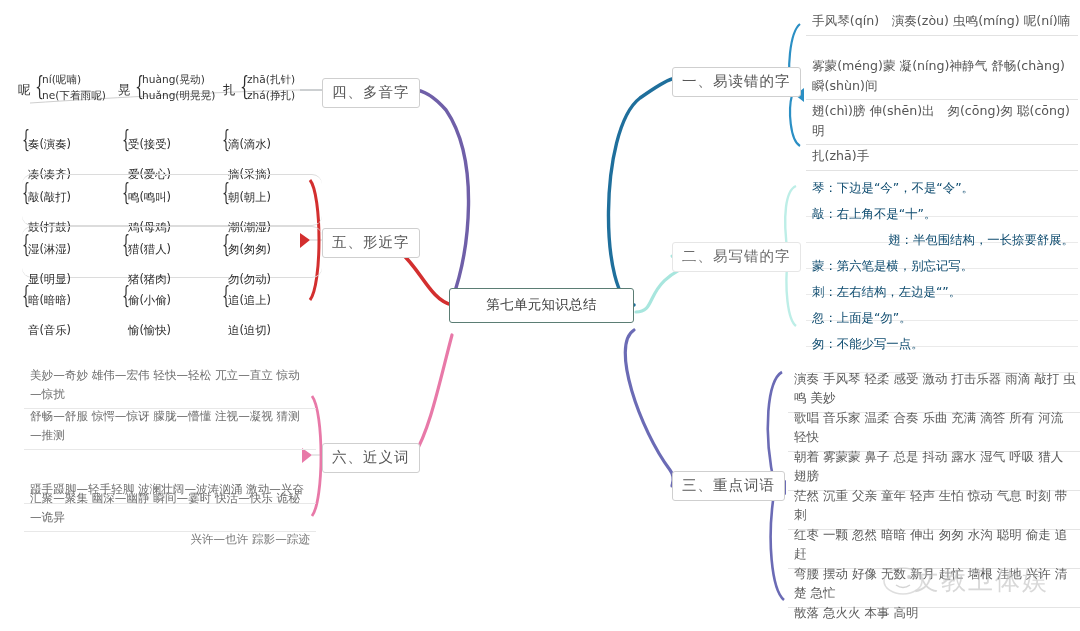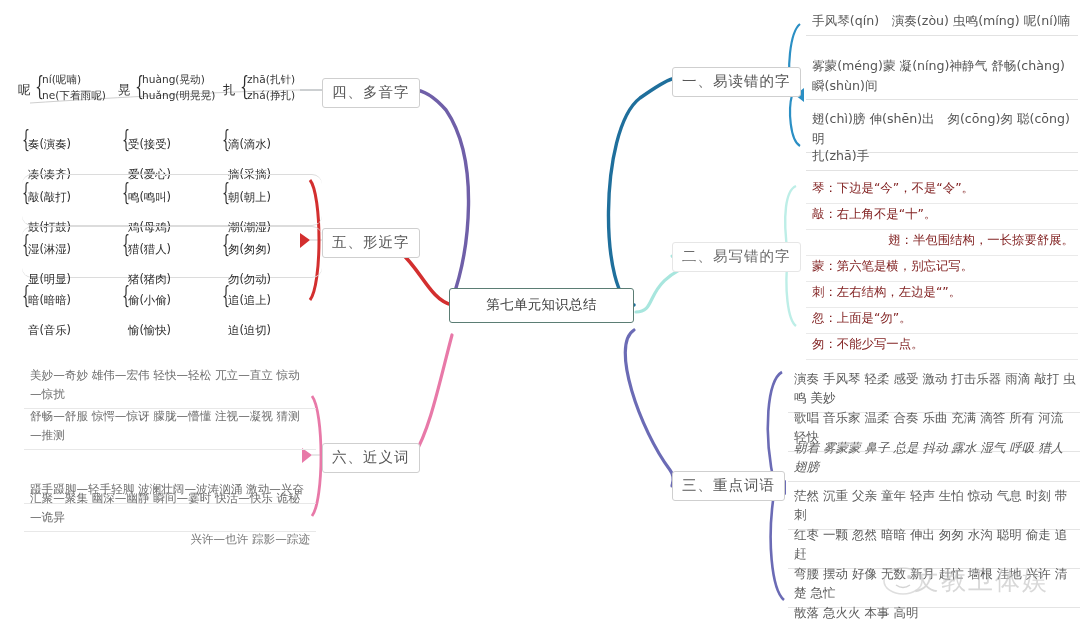--- a/index.html
+++ b/index.html
@@ -74,22 +74,22 @@
   .leaf-r { left: 806px; width: 272px; }
 
   .leaf2 {
     position: absolute;
     left: 806px;
     width: 272px;
     box-sizing: border-box;
     border-bottom: 1px solid #eaeaea;
     font-size: 12.4px;
     line-height: 1.5;
-    color: #7f1d1d;
-    padding: 2px 4px 5px 6px;
+    color: #0c4a6e;
+    padding: 2px 4px 18px 6px;
     white-space: nowrap;
   }
 
   .leaf3 {
     position: absolute;
     left: 788px;
     width: 292px;
     box-sizing: border-box;
     border-bottom: 1px solid #e4e4e4;
     font-size: 12.5px;
@@ -262,34 +262,34 @@
 
   <div class="branch-label bl-1">一、易读错的字</div>
   <div class="branch-label bl-2">二、易写错的字</div>
   <div class="branch-label bl-3">三、重点词语</div>
   <div class="branch-label bl-4">四、多音字</div>
   <div class="branch-label bl-5">五、形近字</div>
   <div class="branch-label bl-6">六、近义词</div>
 
   <div class="leaf leaf-r" style="top:8px;">手风琴(qín)　演奏(zòu) 虫鸣(míng) 呢(ní)喃</div>
   <div class="leaf leaf-r" style="top:53px;">雾蒙(méng)蒙 凝(níng)神静气 舒畅(chàng)　瞬(shùn)间</div>
-  <div class="leaf leaf-r" style="top:98px;margin-top:8px;">翅(chì)膀 伸(shēn)出　匆(cōng)匆 聪(cōng)明</div>
+  <div class="leaf leaf-r" style="top:98px;">翅(chì)膀 伸(shēn)出　匆(cōng)匆 聪(cōng)明</div>
   <div class="leaf leaf-r" style="top:143px;">扎(zhā)手</div>
 
   <div class="leaf2" style="top:177px;">琴：下边是“今”，不是“令”。</div>
   <div class="leaf2" style="top:203px;">敲：右上角不是“十”。</div>
   <div class="leaf2" style="top:229px;text-align:right;">翅：半包围结构，一长捺要舒展。</div>
   <div class="leaf2" style="top:255px;">蒙：第六笔是横，别忘记写。</div>
   <div class="leaf2" style="top:281px;">刺：左右结构，左边是“”。</div>
   <div class="leaf2" style="top:307px;">忽：上面是“勿”。</div>
   <div class="leaf2" style="top:333px;">匆：不能少写一点。</div>
 
   <div class="leaf3" style="top:367px;">演奏 手风琴 轻柔 感受 激动 打击乐器 雨滴 敲打 虫鸣 美妙</div>
   <div class="leaf3" style="top:406px;">歌唱 音乐家 温柔 合奏 乐曲 充满 滴答 所有 河流 轻快</div>
-  <div class="leaf3" style="top:436px;font-style:italic;">朝着 雾蒙蒙 鼻子 总是 抖动 露水 湿气 呼吸 猎人 翅膀</div>
+  <div class="leaf3" style="top:445px;">朝着 雾蒙蒙 鼻子 总是 抖动 露水 湿气 呼吸 猎人 翅膀</div>
   <div class="leaf3" style="top:484px;">茫然 沉重 父亲 童年 轻声 生怕 惊动 气息 时刻 带刺</div>
   <div class="leaf3" style="top:523px;">红枣 一颗 忽然 暗暗 伸出 匆匆 水沟 聪明 偷走 追赶</div>
   <div class="leaf3" style="top:562px;">弯腰 摆动 好像 无数 新月 赶忙 墙根 洼地 兴许 清楚 急忙</div>
   <div class="leaf3" style="top:601px; border-bottom:none;">散落 急火火 本事 高明</div>
 
   <div class="duoyin-wrap">
     <div class="poly" style="left:0px; top:0px;">
       <span class="head">呢</span>
       <span class="brace">{</span>
       <span class="rows">

